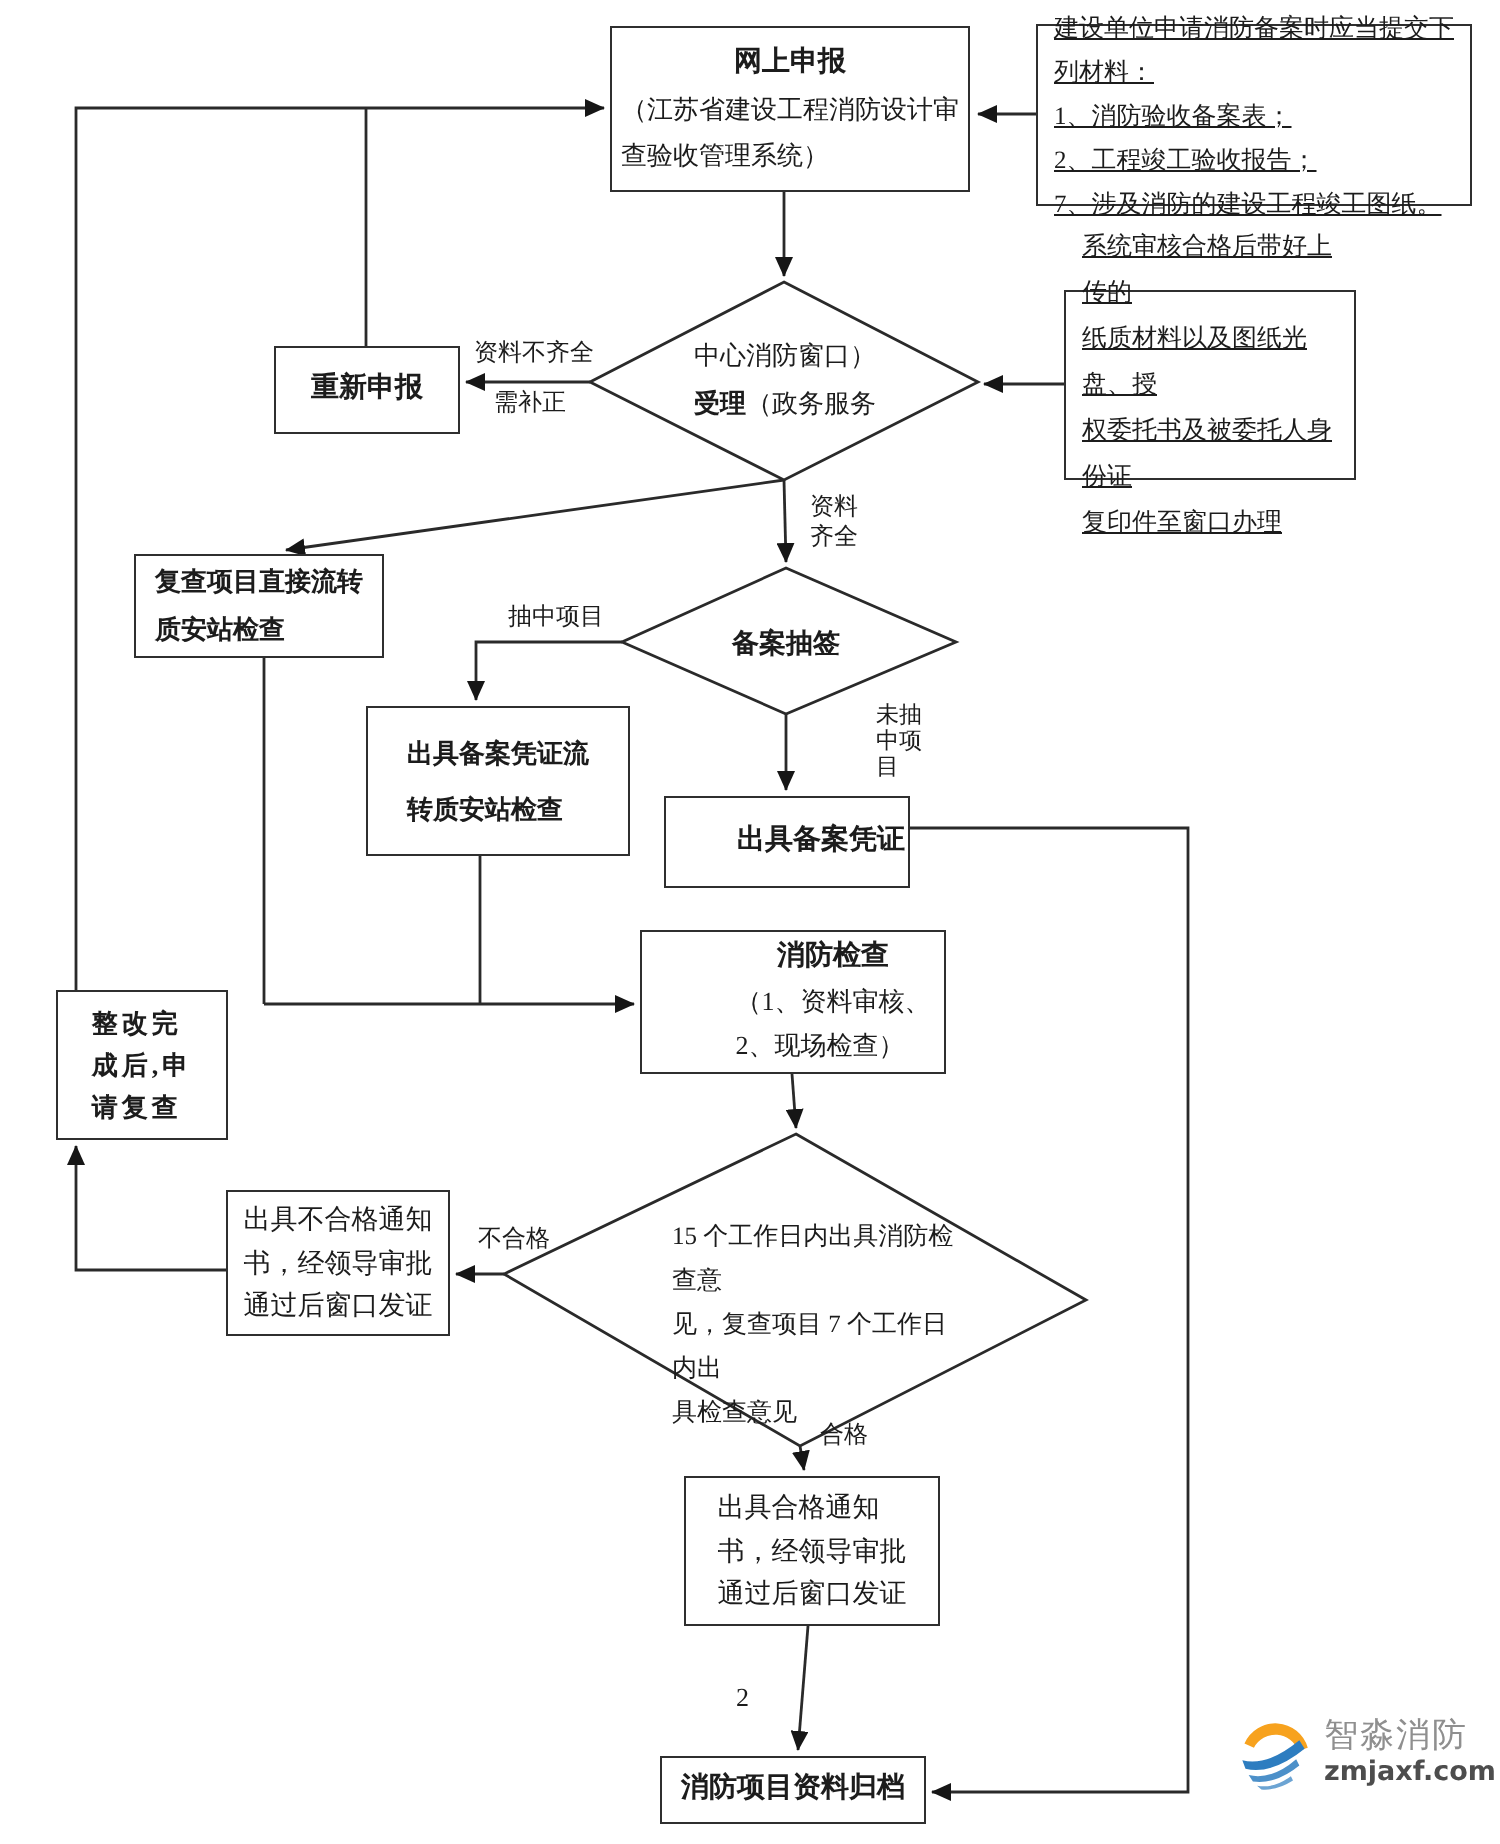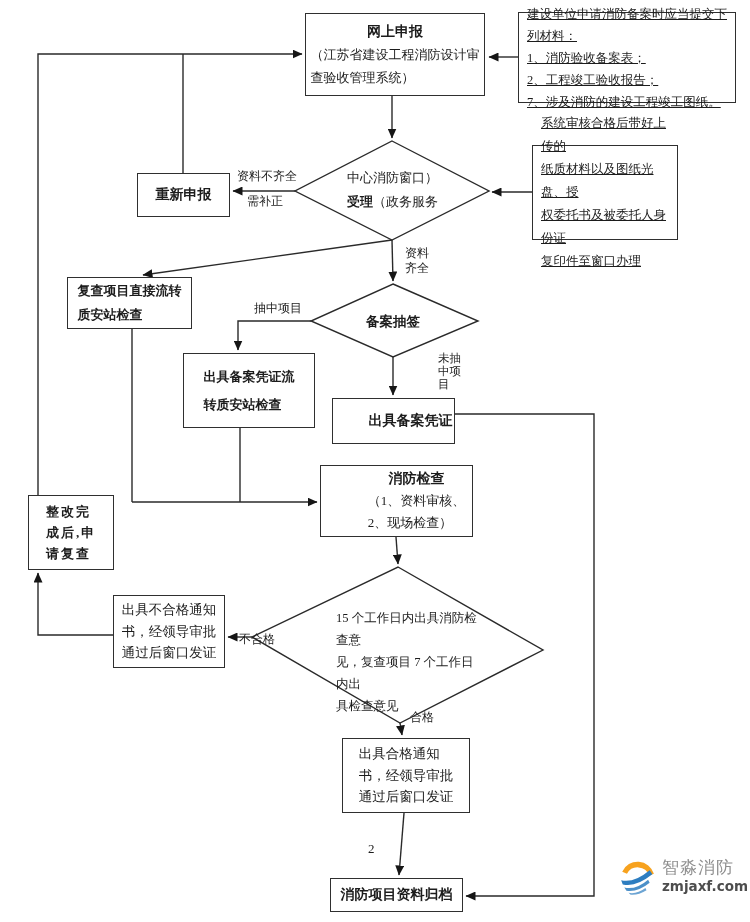--- a/index.html
+++ b/index.html
@@ -143,21 +143,21 @@
 
   <div class="dtext bd" style="left:341px;top:313px;width:104px;font-size:13.5px;">备案抽签</div>
 
   <div class="dtext" style="left:336px;top:607px;width:148px;text-align:left;line-height:22px;font-size:12.5px;">15 个工作日内出具消防检查意<br>见，复查项目 7 个工作日内出<br>具检查意见</div>
 
   <div class="lbl" style="left:237px;top:169px;">资料不齐全</div>
   <div class="lbl" style="left:247px;top:194px;">需补正</div>
   <div class="lbl multi" style="left:405px;top:246px;width:30px;">资料<br>齐全</div>
   <div class="lbl" style="left:254px;top:301px;">抽中项目</div>
   <div class="lbl multi" style="left:400px;top:352px;width:28px;font-size:11.5px;line-height:13px;margin-left:38px;">未抽<br>中项<br>目</div>
-  <div class="lbl" style="left:239px;top:632px;text-align:center;">不合格</div>
+  <div class="lbl" style="left:239px;top:612px;text-align:center;">不合格</div>
   <div class="lbl" style="left:410px;top:710px;">合格</div>
   <div class="lbl" style="left:368px;top:841px;font-size:13px;">2</div>
 
   <div class="logo" style="left:618px;top:858px;">
     <svg width="38" height="38" viewBox="0 0 36 36">
       <circle cx="18" cy="18" r="17" fill="#ffffff"></circle>
       <path d="M4,13 A16,16 0 0 1 34,15 L29.5,16.5 A11.5,11.5 0 0 0 8.5,15 Z" fill="#f7a21e"></path>
       <path d="M3,21 Q15,24 30,11.5 L32.5,15.5 Q17,28 4.5,25 Z" fill="#2d7dc0"></path>
       <path d="M6,28 Q17,30.5 28.5,20.5 L30,23.5 Q19,32.5 8,31 Z" fill="#2d7dc0" opacity="0.85"></path>
       <path d="M10,33 Q18,34.5 26,28.5 L27,30.5 Q19,35.5 12,34.8 Z" fill="#2d7dc0" opacity="0.7"></path>

